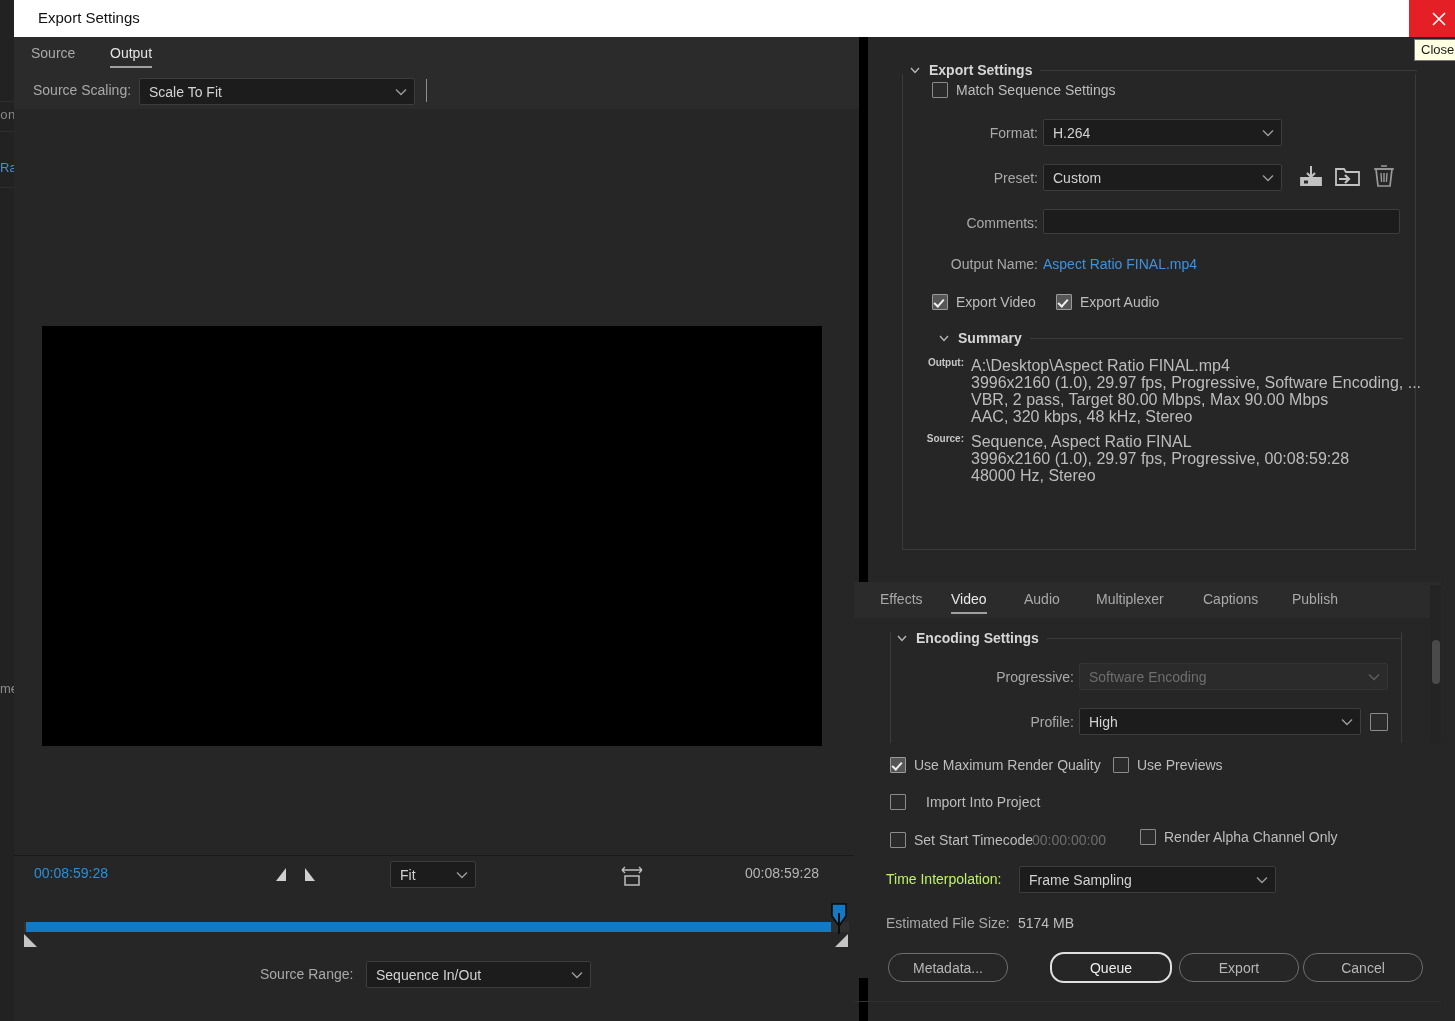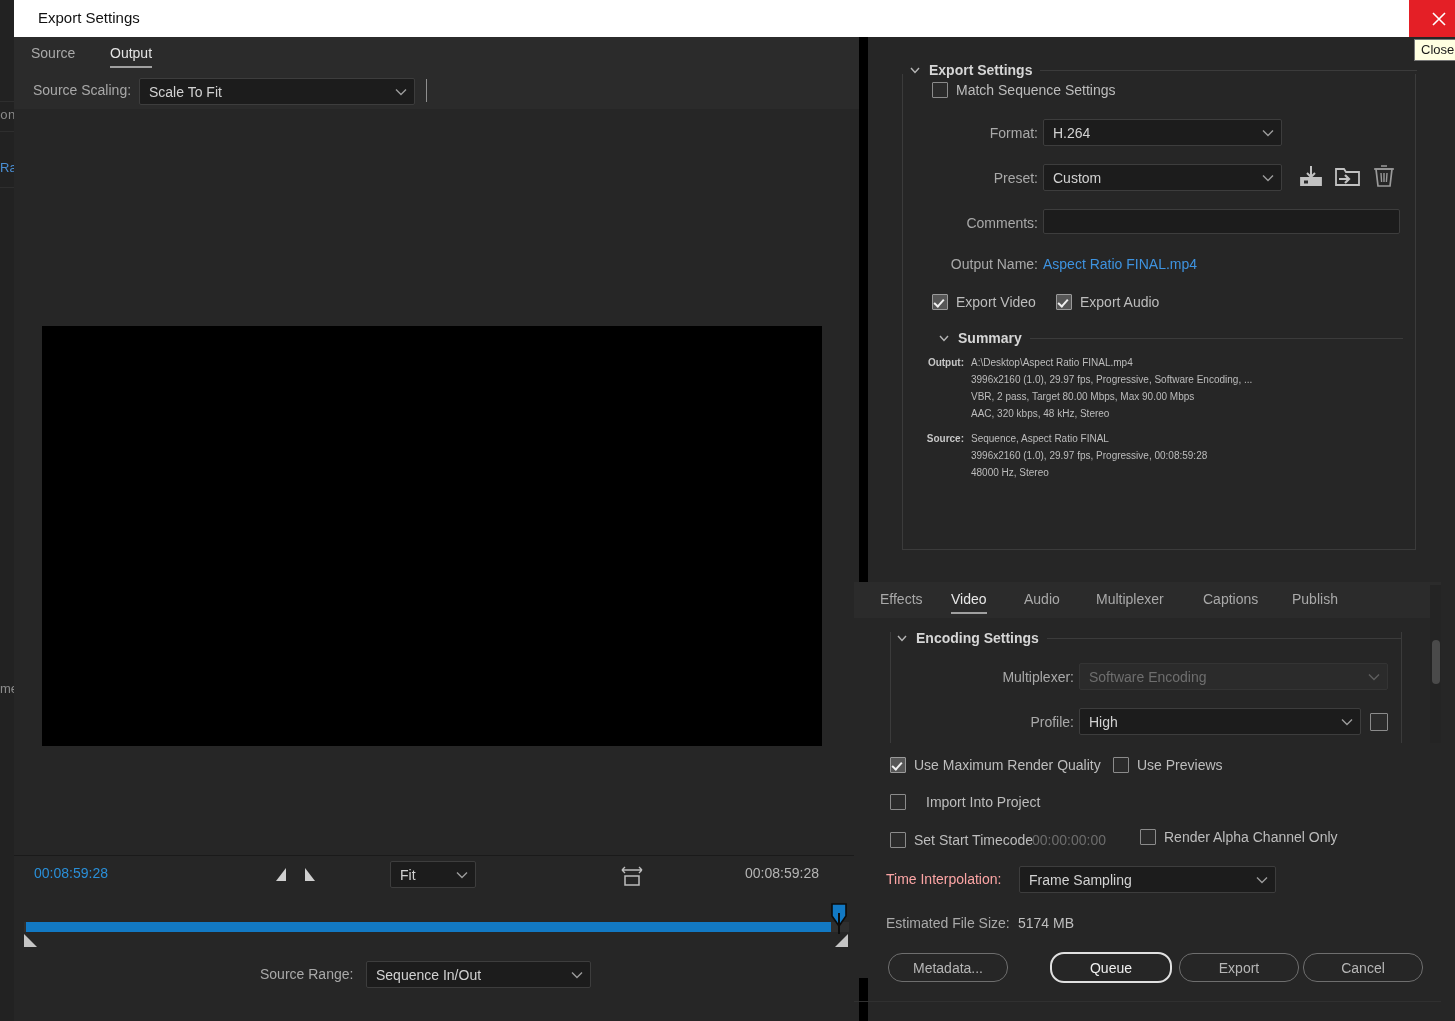--- a/index.html
+++ b/index.html
@@ -99,21 +99,21 @@
        border:solid #f0f0f0;border-width:0 2px 2px 0;transform:rotate(42deg);}
   .cb .lbl{font-size:14px;color:#bdbdbd;white-space:nowrap;}
   .boxonly{position:absolute;width:16px;height:16px;border:1px solid #8b8b8b;background:#2b2b2b;
            border-radius:1px;cursor:pointer;}
   .boxonly.chk{background:#565656;border-color:#9a9a9a;}
   .boxonly.chk:after{content:"";position:absolute;left:4px;top:2px;width:4px;height:9px;
        border:solid #f0f0f0;border-width:0 2px 2px 0;transform:rotate(42deg);}
 
   
   #summary-key-out,#summary-key-src{position:absolute;font-size:10px;font-weight:bold;color:#c6c6c6;text-align:right;}
-  .sumline{position:absolute;font-size:10px;color:#bcbcbc;white-space:nowrap;}
+  .sumline{position:absolute;font-size:16px;color:#bcbcbc;white-space:nowrap;}
 
   
   .icobtn{position:absolute;cursor:pointer;}
 
   
   #tabs2{position:absolute;left:854px;top:545px;width:587px;height:36px;background:#2b2b2b;}
   .etab{position:absolute;top:9px;font-size:14px;color:#a9a9a9;cursor:pointer;padding-bottom:5px;}
   .etab.active{color:#e8e8e8;border-bottom:2px solid #a0a0a0;}
 
   #enc-panel{position:absolute;left:854px;top:581px;width:587px;height:166px;
@@ -343,21 +343,21 @@
   <div id="enc-panel" style="top:618px;">
     <div id="enc-border"></div>
     <div class="group-head" style="left:42px;top:12px;width:505px;">
       <svg class="disc" viewBox="0 0 12 12">
         <path d="M2 4 L6 8.5 L10 4" stroke="#b6b6b6" stroke-width="1.4" fill="none"></path>
         </svg>
       <span class="group-title">Encoding Settings</span>
       <span class="group-rule" style="flex:1;"></span>
     </div>
 
-    <div class="fieldlabel" style="left:55px;top:51px;width:165px;">Multiplexer:</div>
+    <div class="fieldlabel" style="left:55px;top:51px;width:165px;">Progressive:</div>
     <div class="sel dis" style="position:absolute;left:225px;top:45px;width:307px;">
       <span class="sv">Software Encoding</span>
       <svg class="chev" width="12" height="8" viewBox="0 0 12 8">
         <path d="M1 1.5 L6 6.5 L11 1.5" stroke="#5e5e5e" stroke-width="1.4" fill="none"></path>
         </svg>
     </div>
 
     <div class="fieldlabel" style="left:55px;top:96px;width:165px;">Profile:</div>
     <div class="sel" style="position:absolute;left:225px;top:90px;width:280px;">
       <span class="sv">High</span>
@@ -401,21 +401,21 @@
     <div class="cb" style="left:36px;top:89px;">
       <span class="box"></span>
       <span class="lbl">Set Start Timecode</span>
     </div>
     <div class="valuetext" style="left:178px;top:89px;color:#6d6d6d;">00:00:00:00</div>
     <div class="cb" style="left:286px;top:86px;">
       <span class="box"></span>
       <span class="lbl">Render Alpha Channel Only</span>
     </div>
 
-    <div class="valuetext" style="left:32px;top:128px;color:#fca5a5;">Time Interpolation:</div>
+    <div class="valuetext" style="left:32px;top:128px;color:#bef264;">Time Interpolation:</div>
     <div class="sel" style="position:absolute;left:165px;top:123px;width:255px;">
       <span class="sv">Frame Sampling</span>
       <svg class="chev" width="12" height="8" viewBox="0 0 12 8">
         <path d="M1 1.5 L6 6.5 L11 1.5" stroke="#9b9b9b" stroke-width="1.4" fill="none"></path>
         </svg>
     </div>
 
     <div class="valuetext" style="left:32px;top:172px;color:#a9a9a9;">Estimated File Size:</div>
     <div class="valuetext" style="left:164px;top:172px;color:#bfbfbf;">5174 MB</div>
 

